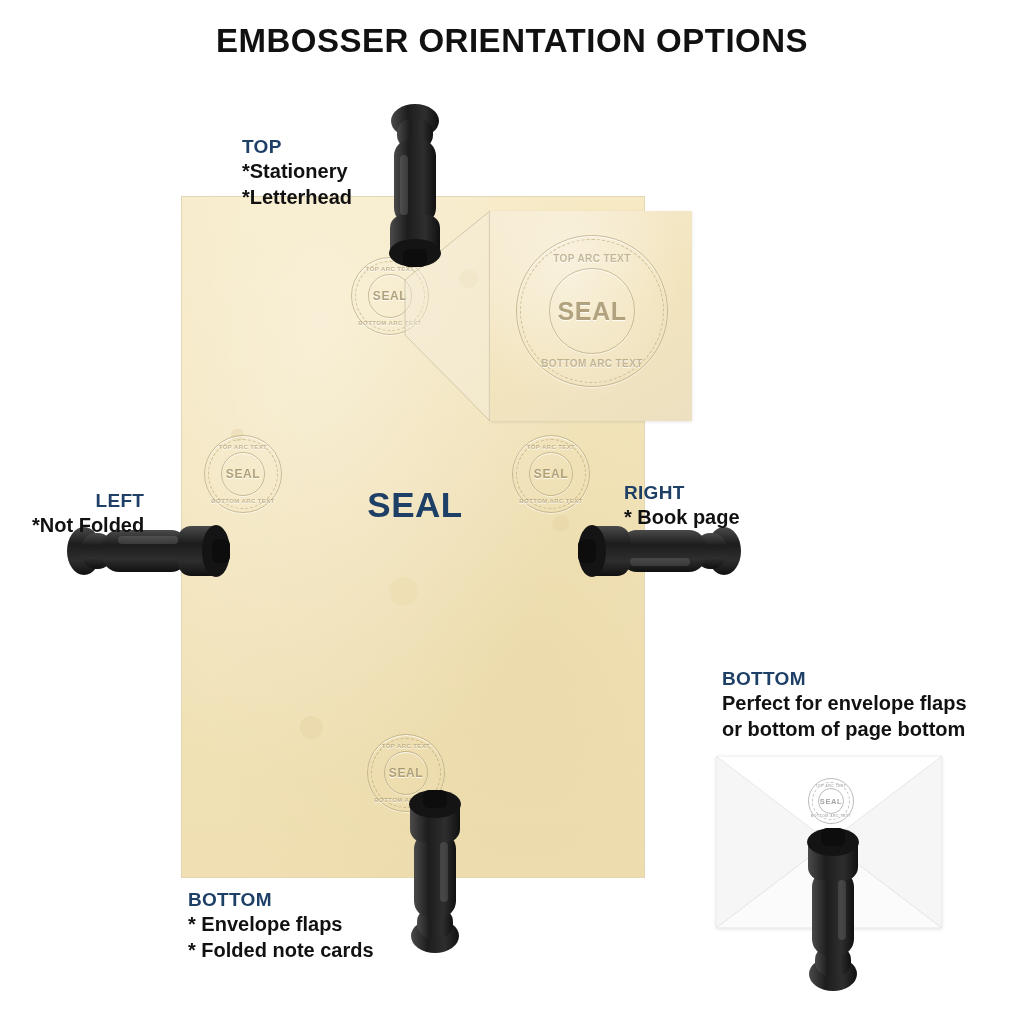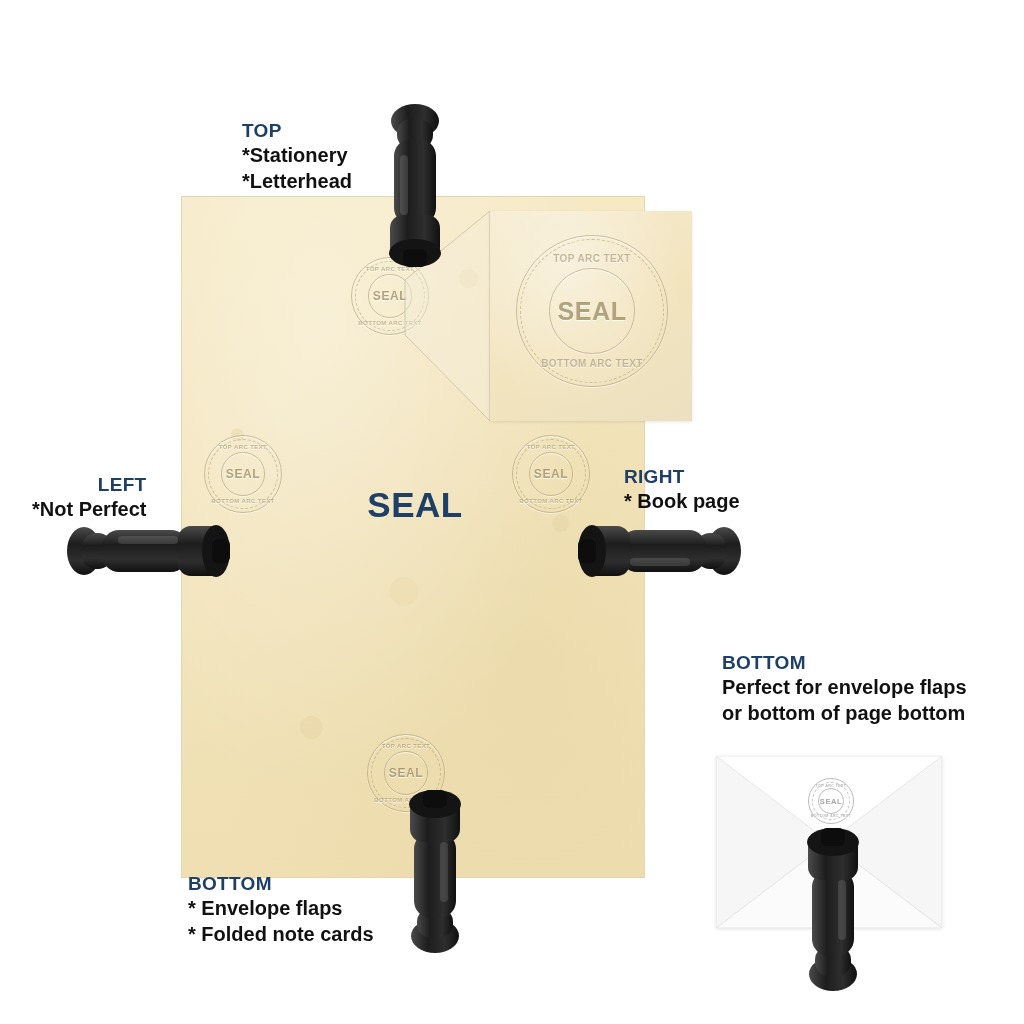--- a/index.html
+++ b/index.html
@@ -167,21 +167,21 @@
     font-size: 19px;
     letter-spacing: 0.3px;
     line-height: 1.15;
   }
   .label-sub {
     color: #111111;
     font-weight: bold;
     font-size: 20px;
     line-height: 1.3;
   }
-  .label-block { position: absolute; }
+  .label-block { position: absolute; margin-top: 16px; }
 
   .lbl-top    { left: 242px; top: 120px; }
   .lbl-left   { left: 32px;  top: 474px; text-align: right; }
   .lbl-right  { left: 624px; top: 466px; }
   .lbl-bottom { left: 188px; top: 873px; }
   .lbl-env    { left: 722px; top: 652px; }
 
   
   .center-text {
     position: absolute;
@@ -223,20 +223,21 @@
     font-size: 7.5px;
     color: rgba(160,160,160,0.95);
   }
   .env-seal .arc-top, .env-seal .arc-bottom { font-size: 3.6px; color: rgba(175,175,175,0.9); }
 </style>
 </head>
 <body>
 
 <div id="stage">
 
+  <div class="title">EMBOSSER ORIENTATION OPTIONS</div>
 
   <div class="paper">
     <div class="paper-grain"></div>
 
     <div class="seal seal-s1">
       <div class="ring-outer"></div>
       <div class="ring-dots"></div>
       <div class="ring-inner"></div>
       <div class="arc-top">TOP ARC TEXT</div>
       <div class="seal-word">SEAL</div>
@@ -416,21 +417,21 @@
   </div>
 
   <div class="label-block lbl-top">
     <div class="label-head">TOP</div>
     <div class="label-sub">*Stationery</div>
     <div class="label-sub">*Letterhead</div>
   </div>
 
   <div class="label-block lbl-left">
     <div class="label-head">LEFT</div>
-    <div class="label-sub">*Not Perfect</div>
+    <div class="label-sub">*Not Folded</div>
   </div>
 
   <div class="label-block lbl-right">
     <div class="label-head">RIGHT</div>
     <div class="label-sub">* Book page</div>
   </div>
 
   <div class="label-block lbl-bottom">
     <div class="label-head">BOTTOM</div>
     <div class="label-sub">* Envelope flaps</div>

